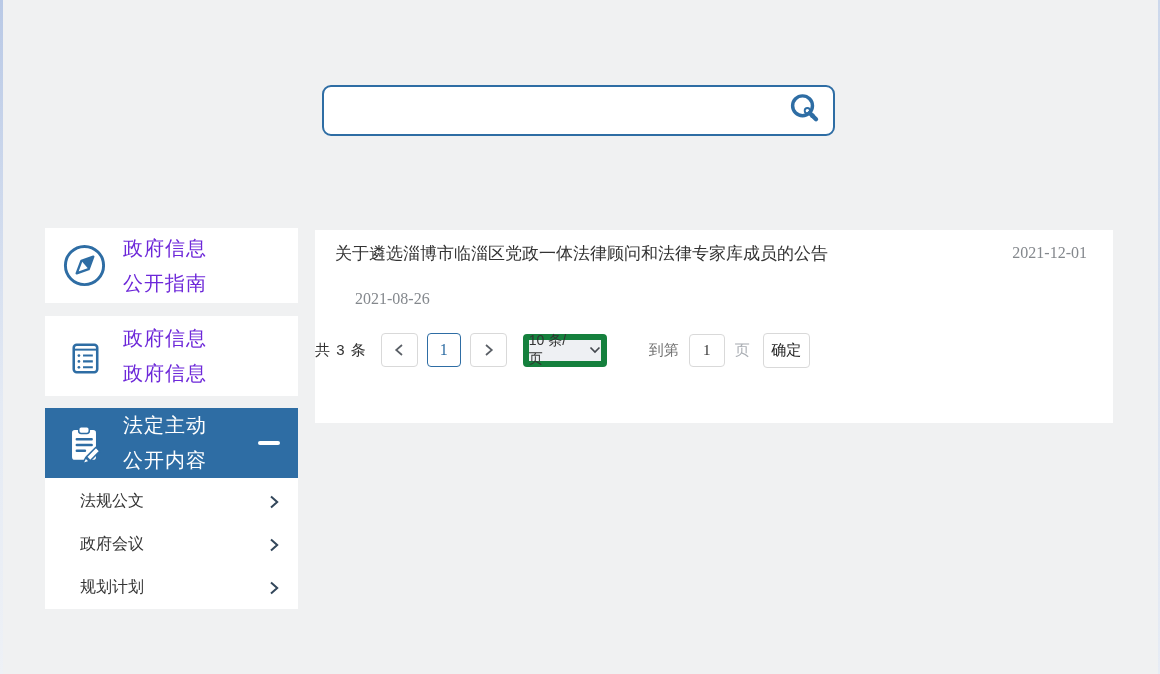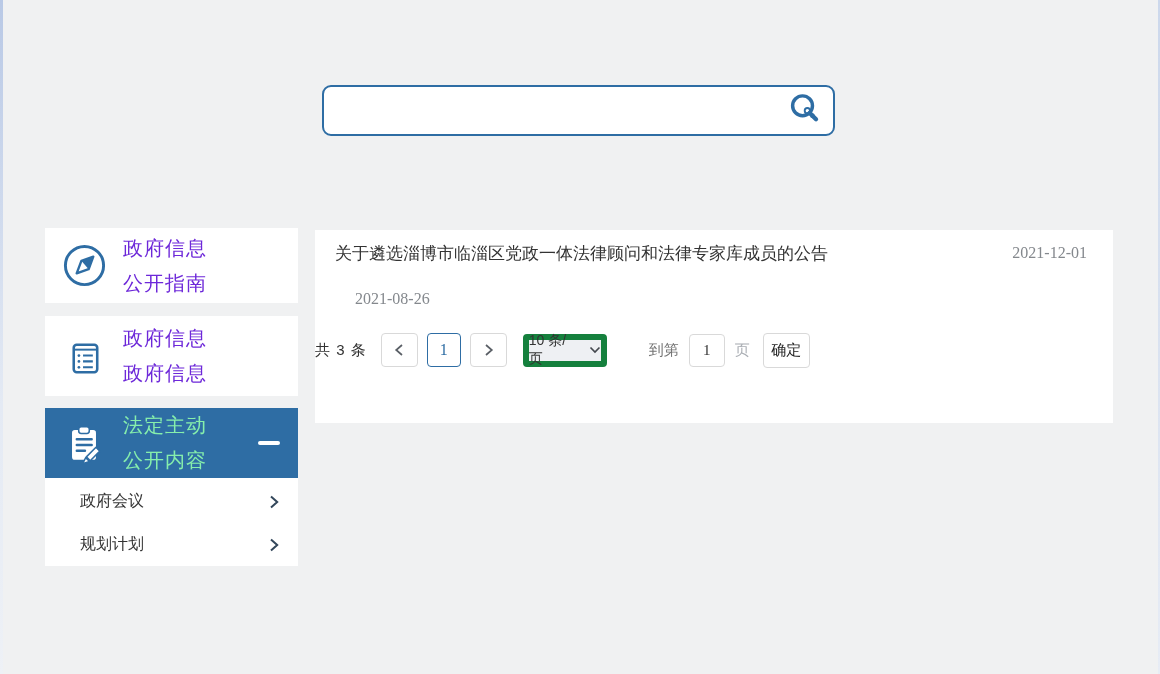--- a/index.html
+++ b/index.html
@@ -36,21 +36,21 @@
     cursor:pointer;
   }
   .side-item .ic{width:78px;display:flex;align-items:center;justify-content:center;flex:none;}
   .side-item .labels{display:flex;flex-direction:column;}
   .side-item .labels span{
     font-size:20px;line-height:35px;color:#6d28d9;letter-spacing:1px;
   }
   .item-guide{height:75px;margin-bottom:13px;}
   .item-system{height:80px;margin-bottom:12px;}
   .item-active{height:70px;background:#2e6da4;}
-  .item-active .labels span{color:#86efac;}
+  .item-active .labels span{color:#ffffff;}
   .minus-dash{
     position:absolute;right:18px;top:50%;margin-top:-2px;
     width:22px;height:3.5px;border-radius:2px;background:#fff;
   }
   .submenu{background:#fff;padding-top:2px;}
   .sub-item{
     height:43px;display:flex;align-items:center;justify-content:space-between;
     padding:0 18px 0 35px;cursor:pointer;
   }
   .sub-item span{font-size:16px;color:#333;}
@@ -168,20 +168,26 @@
     </span>
     <span class="labels">
       <span>法定主动</span>
       <span>公开内容</span>
     </span>
     <span class="minus-dash"></span>
   </div>
 
   <div class="submenu">
     <div class="sub-item">
+      <span>法规公文</span>
+      <svg width="12" height="16" viewBox="0 0 12 16" fill="none">
+        <polyline points="3,2.5 9.2,8 3,13.5" stroke="#33475b" stroke-width="2"></polyline>
+      </svg>
+    </div>
+    <div class="sub-item">
       <span>政府会议</span>
       <svg width="12" height="16" viewBox="0 0 12 16" fill="none">
         <polyline points="3,2.5 9.2,8 3,13.5" stroke="#33475b" stroke-width="2"></polyline>
       </svg>
     </div>
     <div class="sub-item">
       <span>规划计划</span>
       <svg width="12" height="16" viewBox="0 0 12 16" fill="none">
         <polyline points="3,2.5 9.2,8 3,13.5" stroke="#33475b" stroke-width="2"></polyline>
       </svg>

